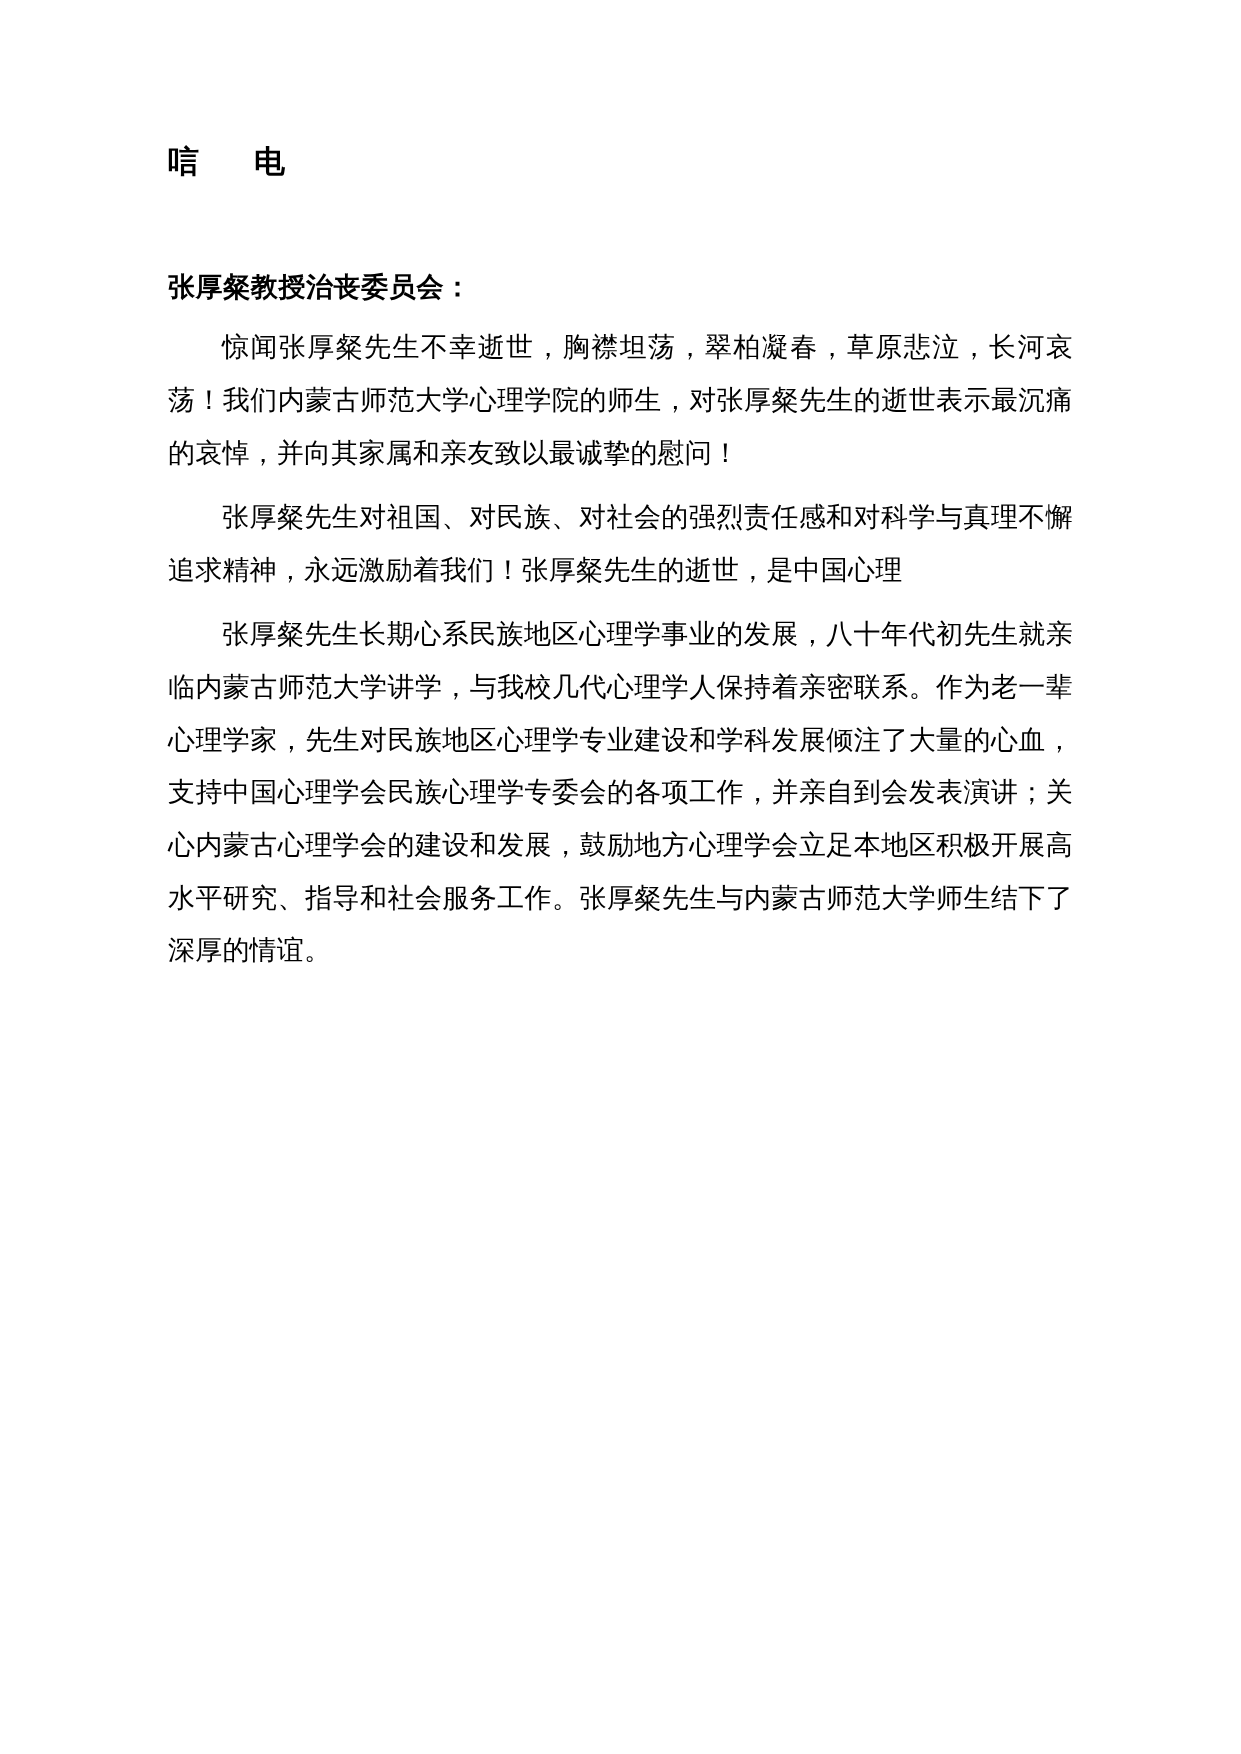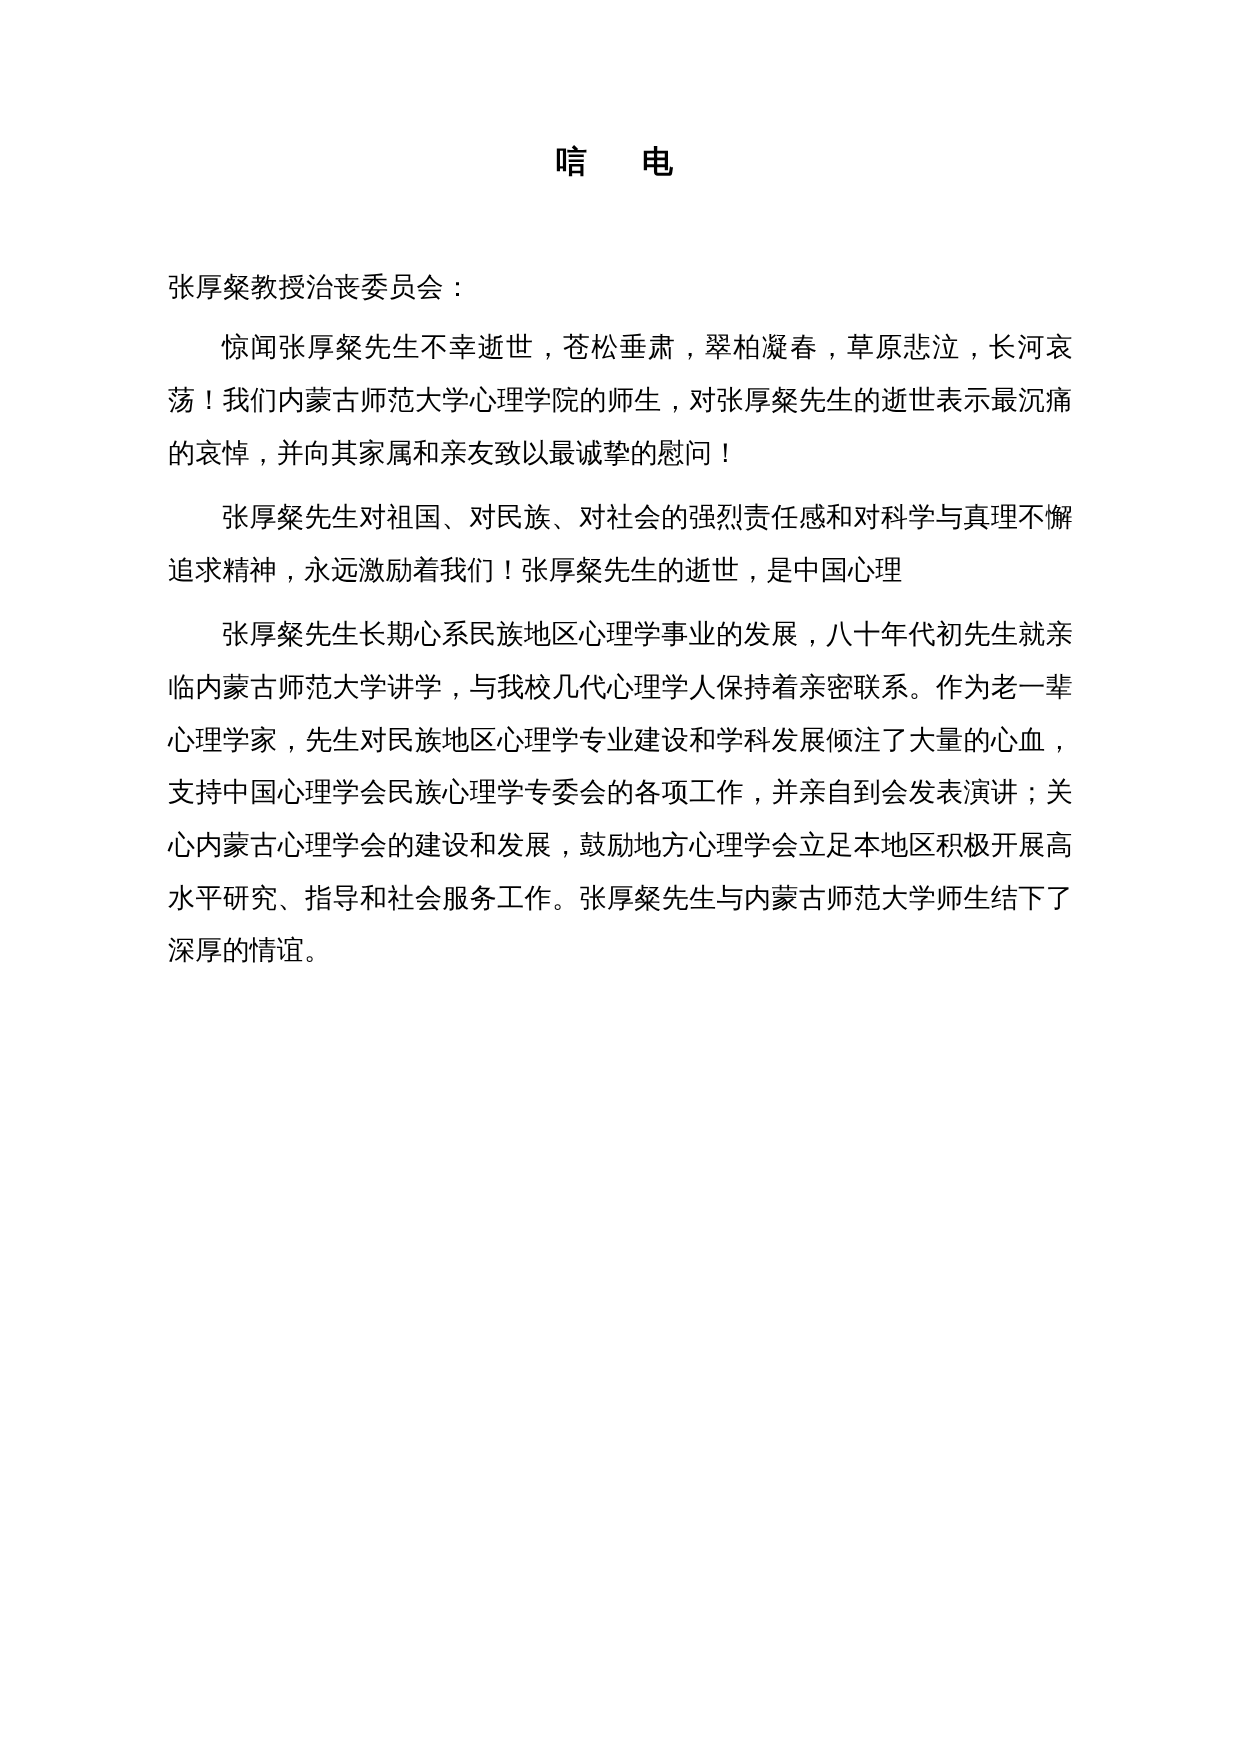--- a/index.html
+++ b/index.html
@@ -15,51 +15,51 @@
     position: relative;
     overflow: hidden;
   }
   .page {
     box-sizing: border-box;
     width: 1241px;
     height: 1754px;
     padding: 120px 168px 0 168px;
   }
   .doc-title {
-    text-align: center;
     font-size: 31px;
     font-weight: bold;
     letter-spacing: 12px;
     margin: 20px 0 0 0;
     padding: 0;
     line-height: 1.4;
     font-family: "Liberation Serif", "DejaVu Serif", serif;
   }
   .salutation {
     margin-top: 84px;
     font-size: 27px;
     line-height: 1.55;
     letter-spacing: 0.6px;
+    font-weight: bold;
   }
   .para {
     font-size: 27px;
     line-height: 1.95;
     text-align: justify;
     text-justify: inter-ideograph;
     text-indent: 2em;
     margin: 12px 0 0 0;
     letter-spacing: 0.2px;
   }
 </style>
 </head>
 <body>
 
 <div class="page">
 
   <h1 class="doc-title">唁　电</h1>
 
   <div class="salutation">张厚粲教授治丧委员会：</div>
 
-  <p class="para">惊闻张厚粲先生不幸逝世，苍松垂肃，翠柏凝春，草原悲泣，长河哀荡！我们内蒙古师范大学心理学院的师生，对张厚粲先生的逝世表示最沉痛的哀悼，并向其家属和亲友致以最诚挚的慰问！</p>
+  <p class="para">惊闻张厚粲先生不幸逝世，胸襟坦荡，翠柏凝春，草原悲泣，长河哀荡！我们内蒙古师范大学心理学院的师生，对张厚粲先生的逝世表示最沉痛的哀悼，并向其家属和亲友致以最诚挚的慰问！</p>
   <p class="para">张厚粲先生对祖国、对民族、对社会的强烈责任感和对科学与真理不懈追求精神，永远激励着我们！张厚粲先生的逝世，是中国心理</p>
   <p class="para">张厚粲先生长期心系民族地区心理学事业的发展，八十年代初先生就亲临内蒙古师范大学讲学，与我校几代心理学人保持着亲密联系。作为老一辈心理学家，先生对民族地区心理学专业建设和学科发展倾注了大量的心血，支持中国心理学会民族心理学专委会的各项工作，并亲自到会发表演讲；关心内蒙古心理学会的建设和发展，鼓励地方心理学会立足本地区积极开展高水平研究、指导和社会服务工作。张厚粲先生与内蒙古师范大学师生结下了深厚的情谊。</p>
 
 </div>
 
 </body></html>

